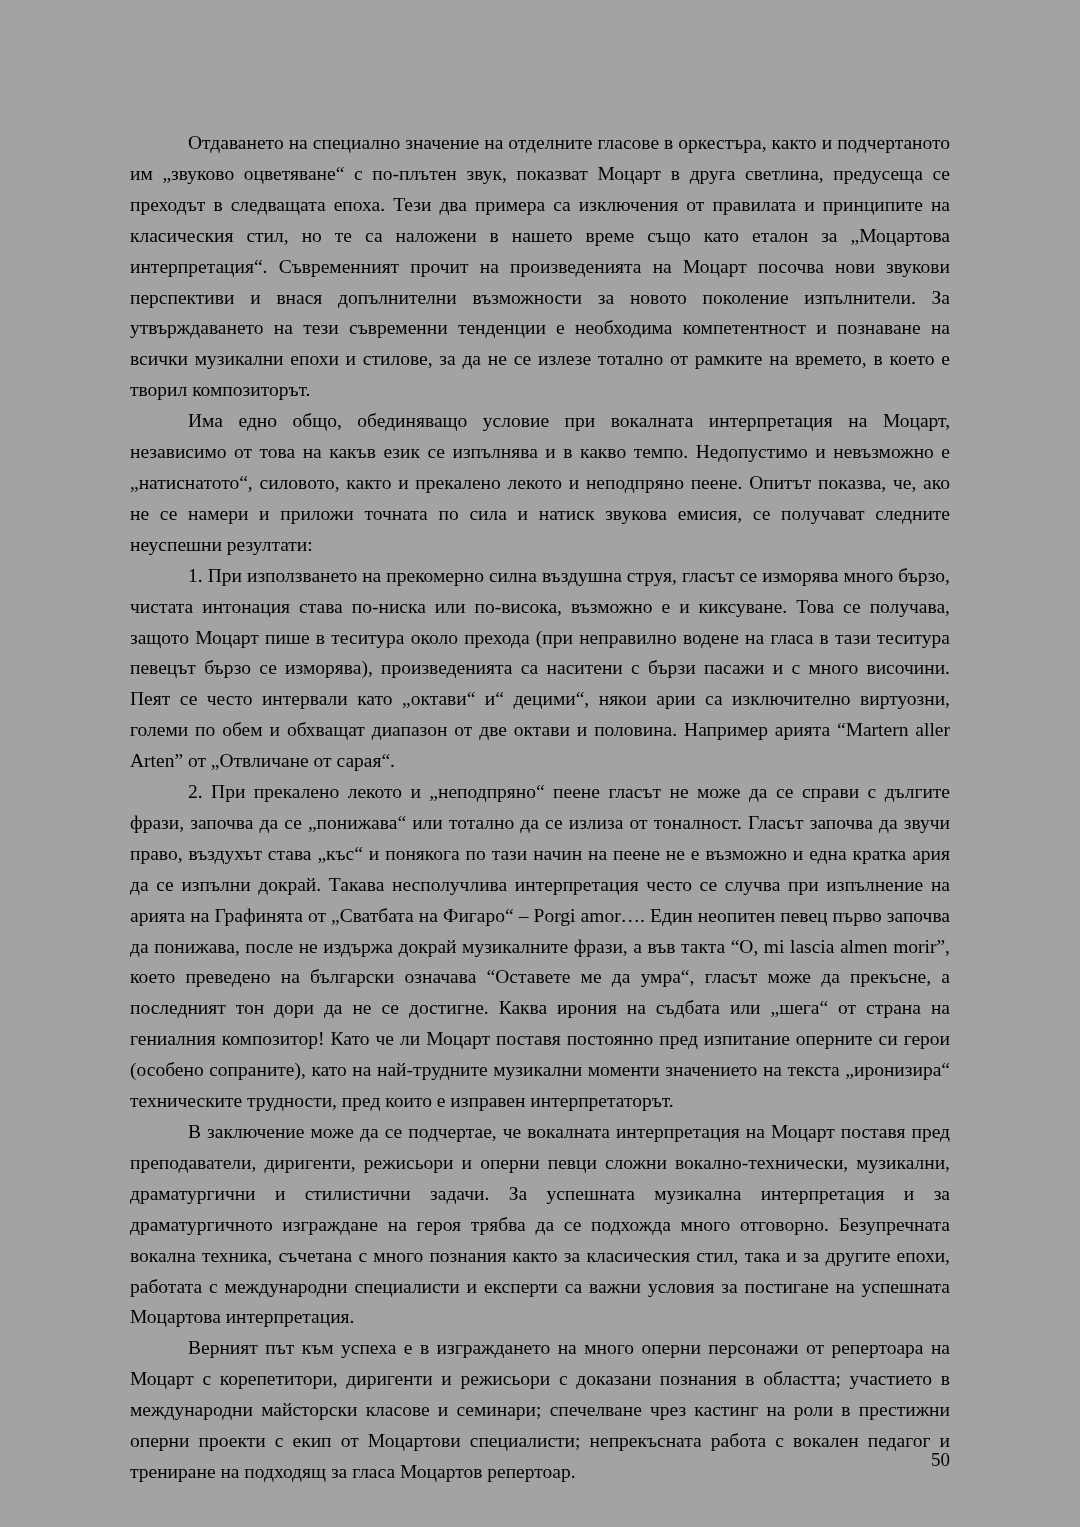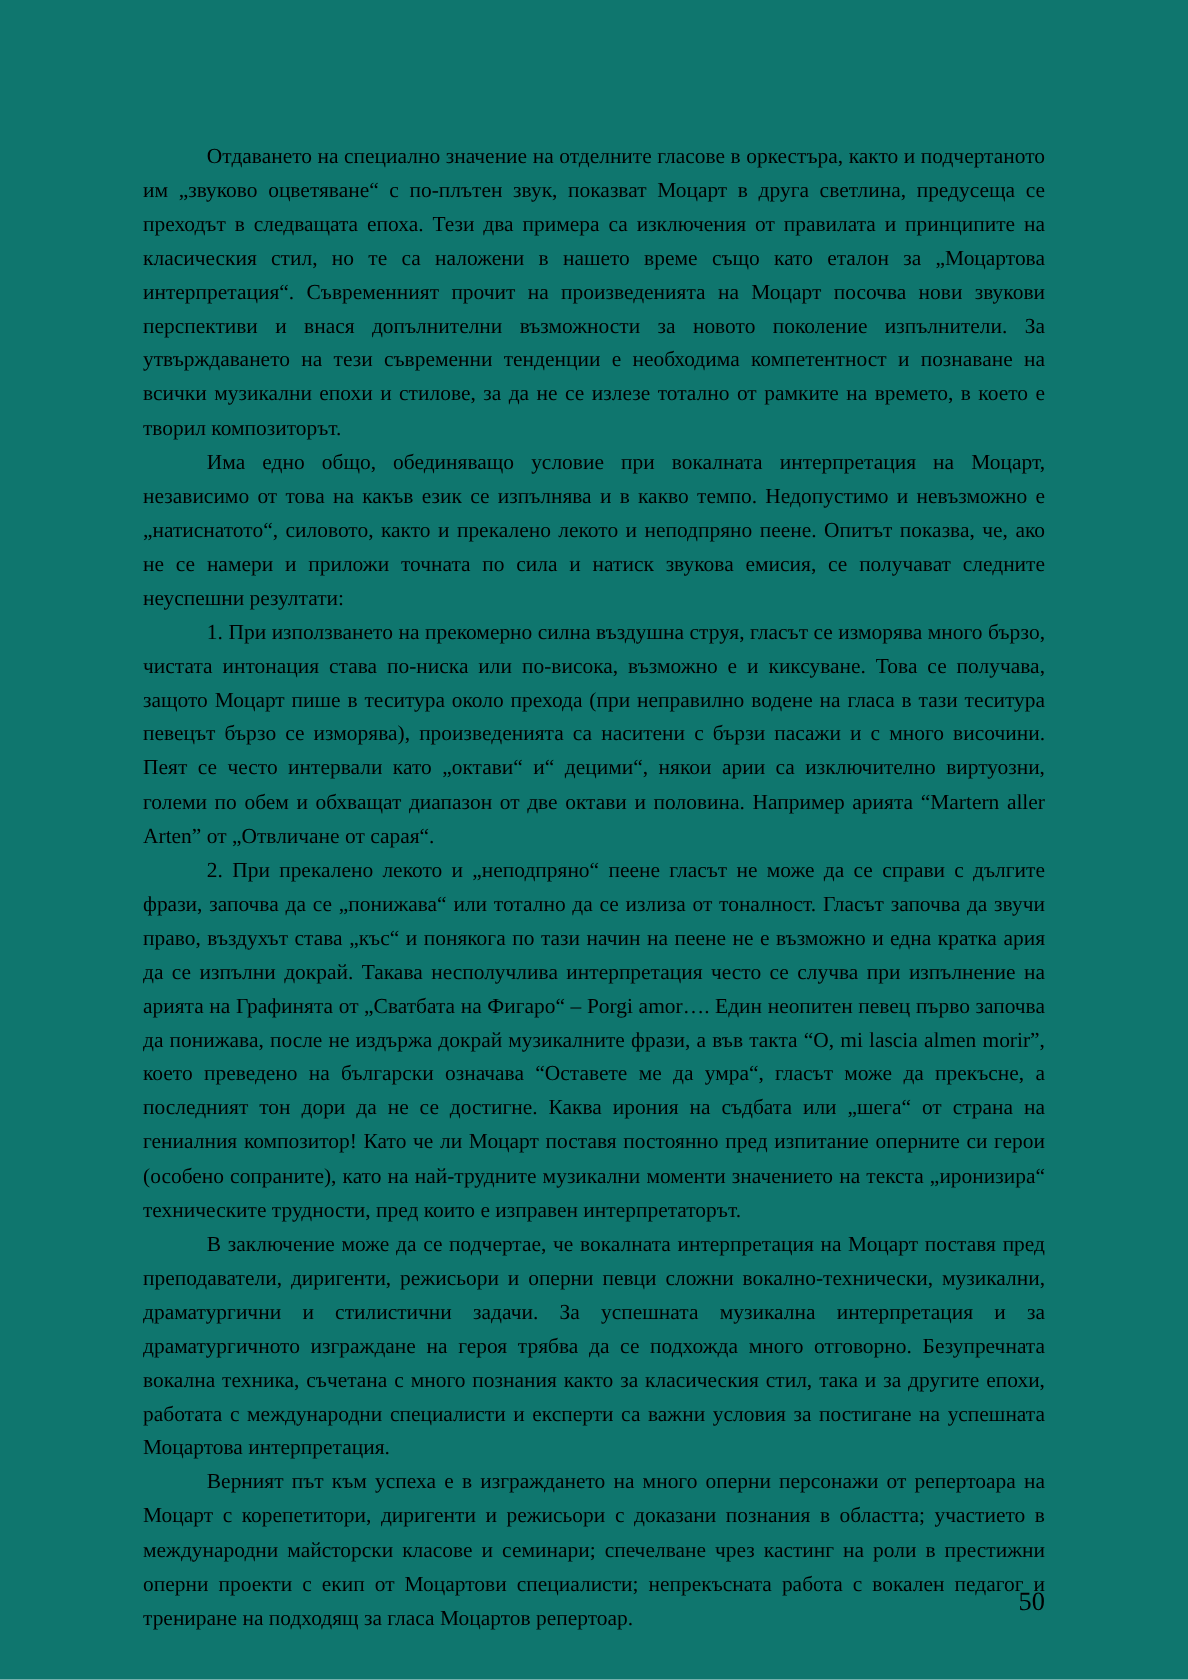--- a/index.html
+++ b/index.html
@@ -4,41 +4,41 @@
 <style>
   html, body {
     margin: 0;
     padding: 0;
     background: #ffffff;
   }
   .page {
     position: relative;
     width: 1080px;
     height: 1527px;
-    background: #0f766e;
+    background: #a3a3a3;
     box-sizing: border-box;
     padding: 128px 130px 60px 130px;
     font-family: "Liberation Serif", "DejaVu Serif", serif;
     color: #000000;
   }
   .body-text {
     font-size: 19.5px;
     line-height: 1.585;
     text-align: justify;
     text-justify: inter-word;
   }
   .body-text p {
     margin: 0;
     text-indent: 58px;
   }
   .page-number {
     position: absolute;
     right: 130px;
     bottom: 56px;
-    font-size: 24px;
+    font-size: 19px;
     font-family: "Liberation Serif", "DejaVu Serif", serif;
     text-align: right;
   }
 </style>
 </head>
 <body>
 
 <div class="page">
   <div class="body-text">
     <p>Отдаването на специално значение на отделните гласове в оркестъра, както и подчертаното им „звуково оцветяване“ с по-плътен звук, показват Моцарт в друга светлина, предусеща се преходът в следващата епоха. Тези два примера са изключения от правилата и принципите на класическия стил, но те са наложени в нашето време също като еталон за „Моцартова интерпретация“. Съвременният прочит на произведенията на Моцарт посочва нови звукови перспективи и внася допълнителни възможности  за новото поколение изпълнители. За утвърждаването на тези съвременни тенденции е необходима компетентност и познаване на всички музикални епохи и стилове, за да не се излезе тотално от рамките на времето, в което е творил композиторът.</p>

